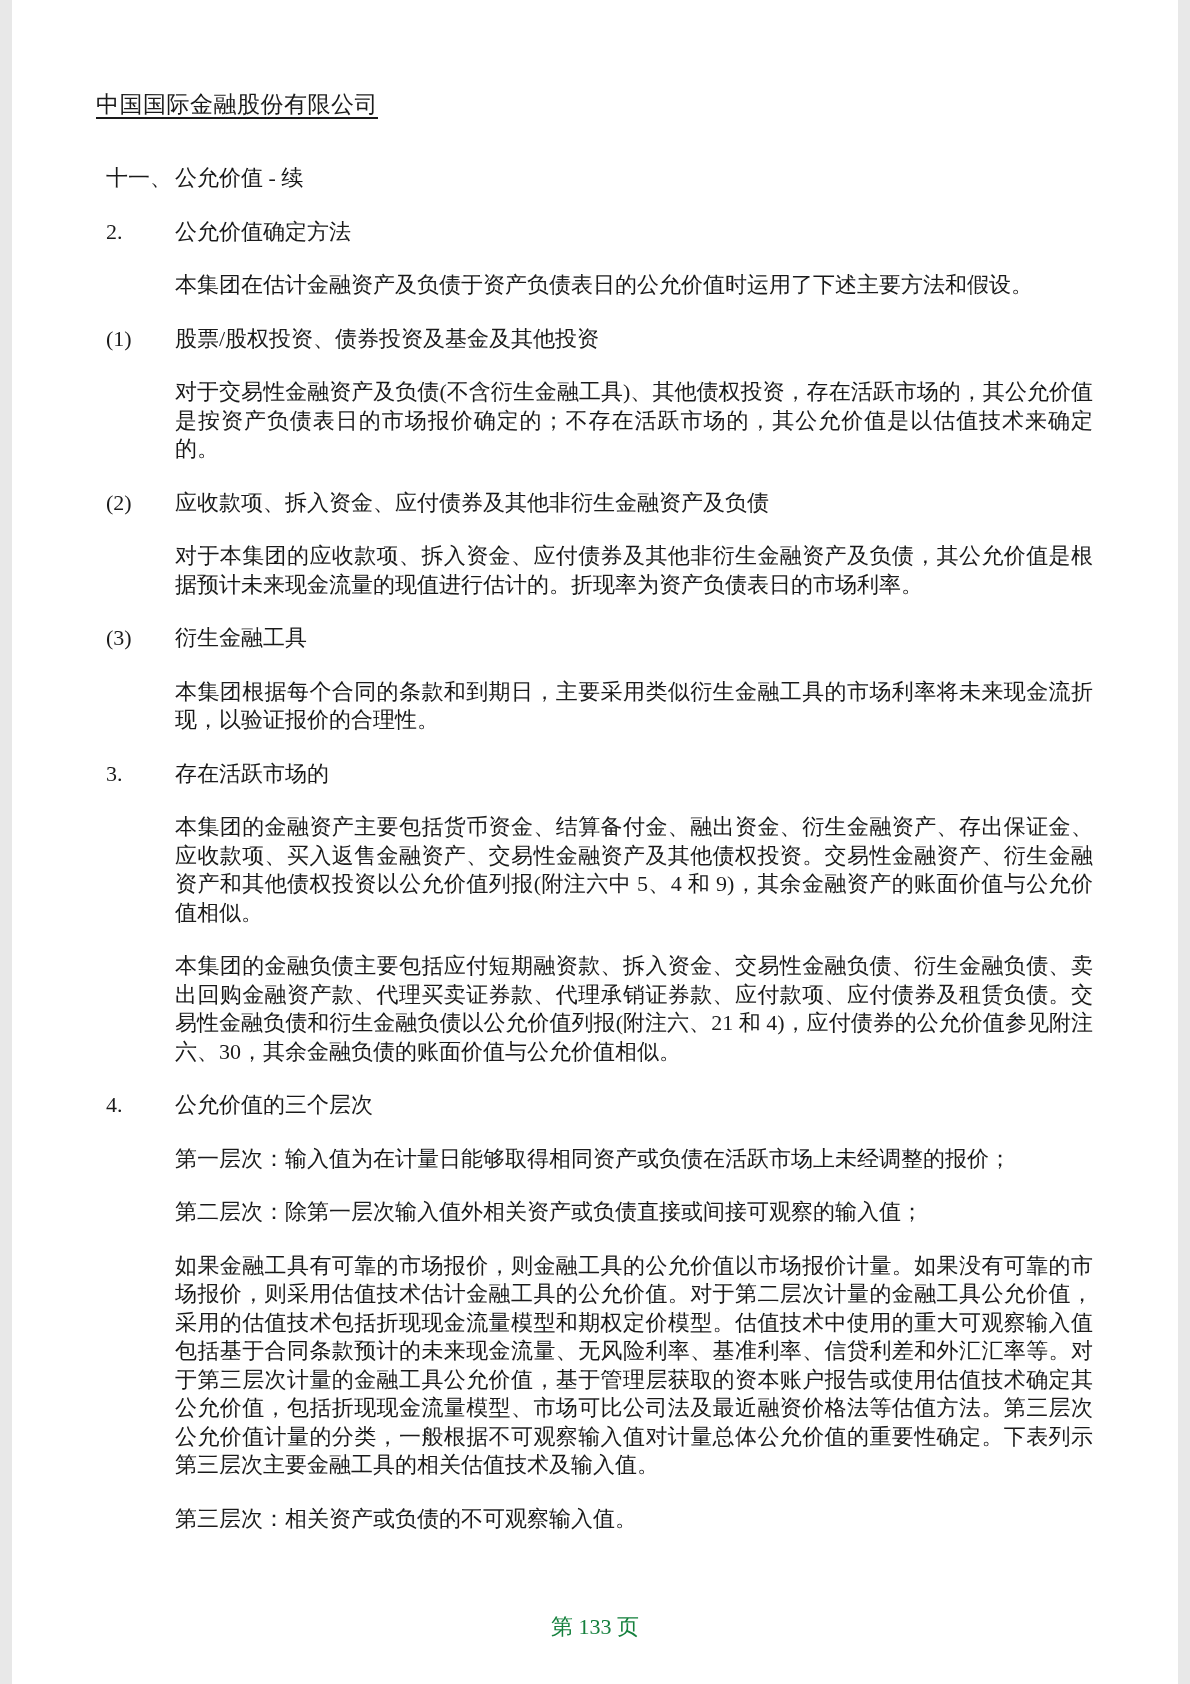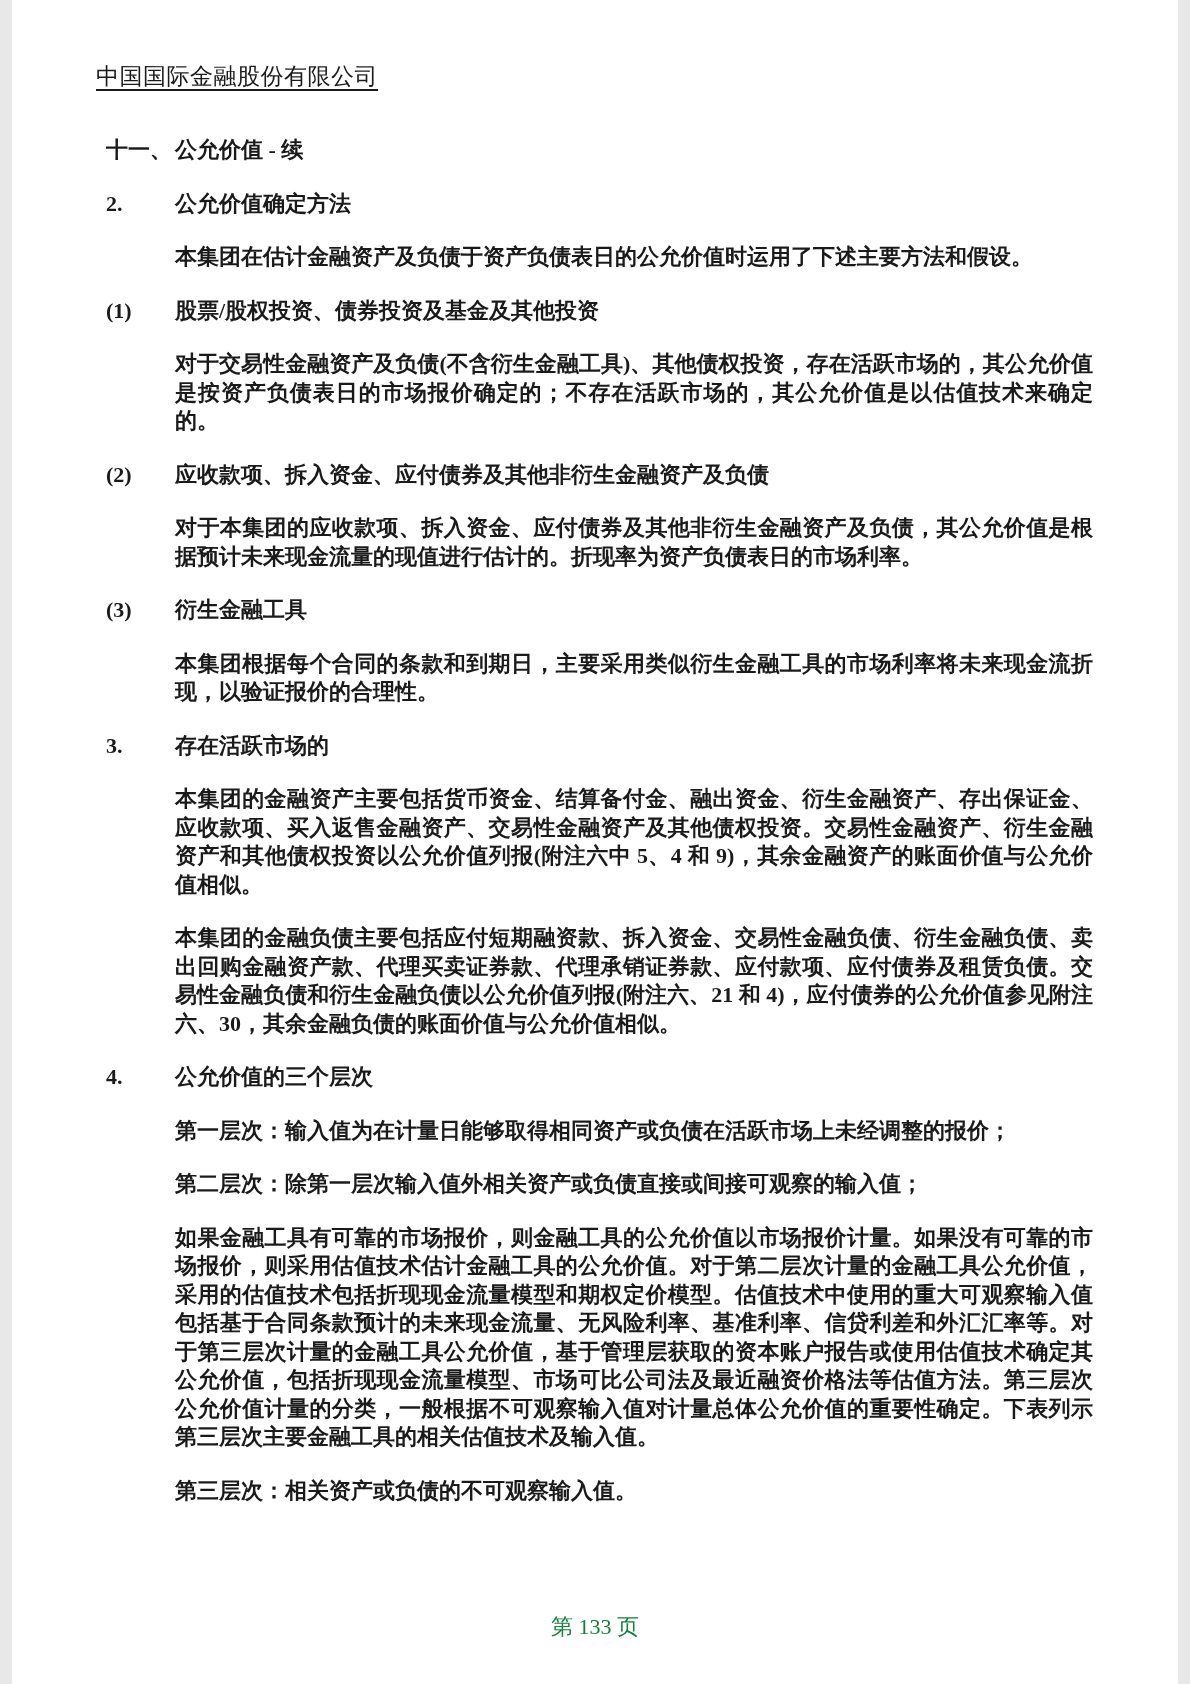--- a/index.html
+++ b/index.html
@@ -6,38 +6,37 @@
   * { margin: 0; padding: 0; box-sizing: border-box; }
   html, body { background: #e8e8e8; }
   body { font-family: "Liberation Serif", "DejaVu Serif", serif; }
   .page {
     position: relative;
     width: 1166px;
     height: 1684px;
     margin: 0 auto;
     background: #ffffff;
     color: #1a1a1a;
-    padding: 62px 85px 0 84px;
+    padding: 90px 85px 0 84px;
     overflow: hidden;
   }
   .company-header {
     font-size: 23px;
     line-height: 30px;
     text-decoration: underline;
     text-underline-offset: 5px;
     margin-bottom: 44px;
     letter-spacing: 0.5px;
   }
   .block {
     display: flex;
     align-items: flex-start;
     margin-bottom: 25px;
     font-size: 22px;
     line-height: 28.5px;
-    font-weight: bold;
   }
   .block .num {
     flex: 0 0 79px;
     padding-left: 10px;
   }
   .block .txt {
     flex: 1;
     text-align: justify;
   }
   .block.heading .txt { text-align: left; }

